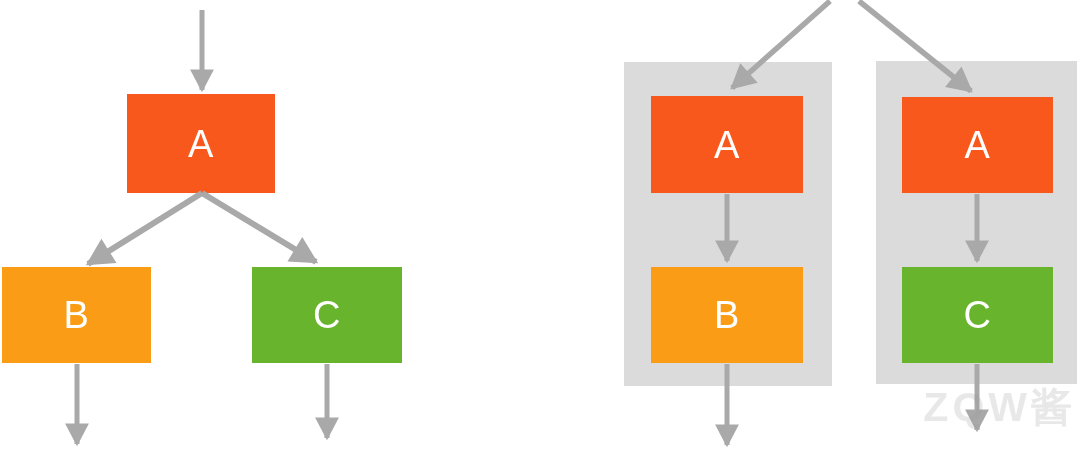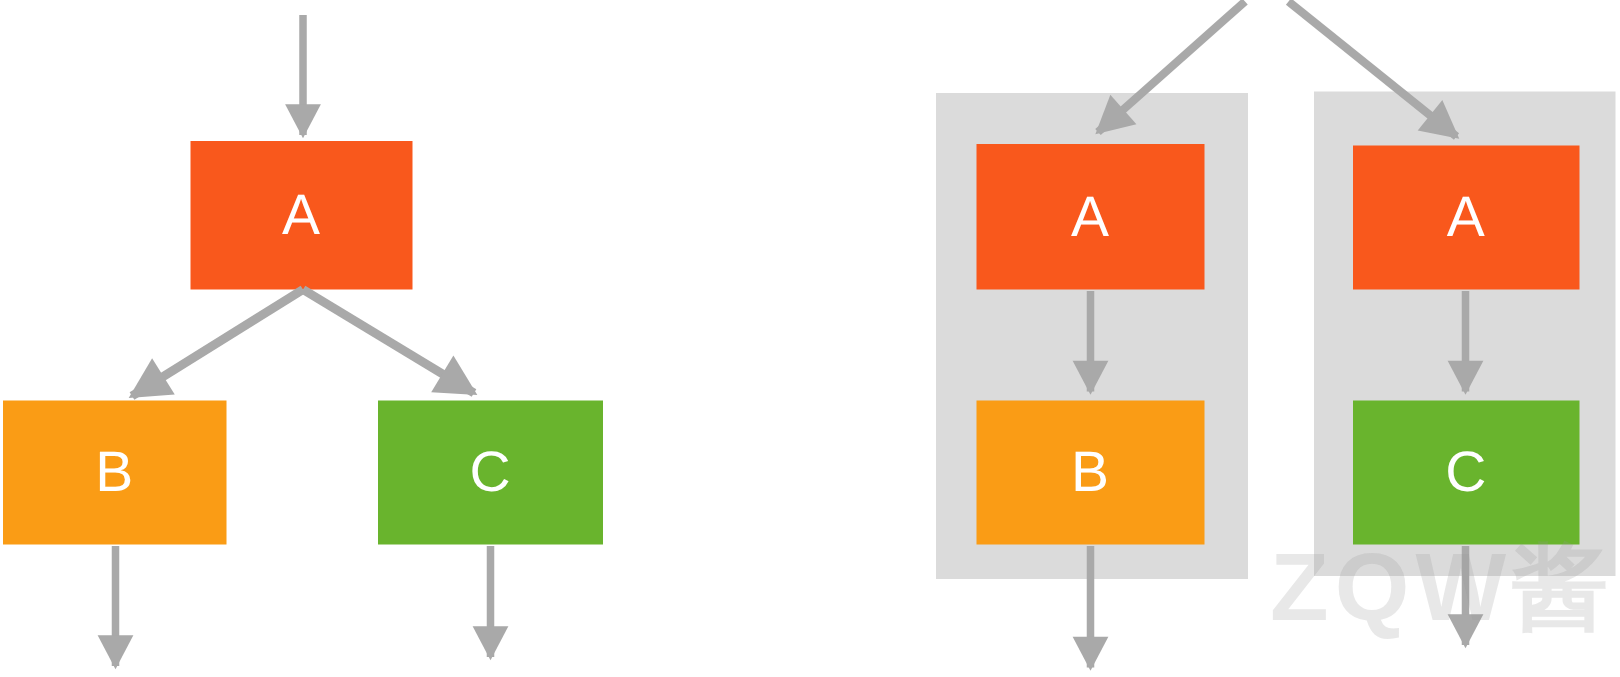--- a/index.html
+++ b/index.html
@@ -35,21 +35,21 @@
     position: absolute;
     left: 0; top: 0;
     z-index: 3;
     pointer-events: none;
   }
   .watermark-faint {
     position: absolute;
     right: 4px;
     bottom: 16px;
     z-index: 4;
-    font-size: 64px;
+    font-size: 41px;
     font-weight: 700;
     letter-spacing: 4px;
     color: rgba(150,150,150,0.22);
     white-space: nowrap;
     user-select: none;
   }
   .watermark {
     position: absolute;
     right: 14px;
     bottom: 17px;

